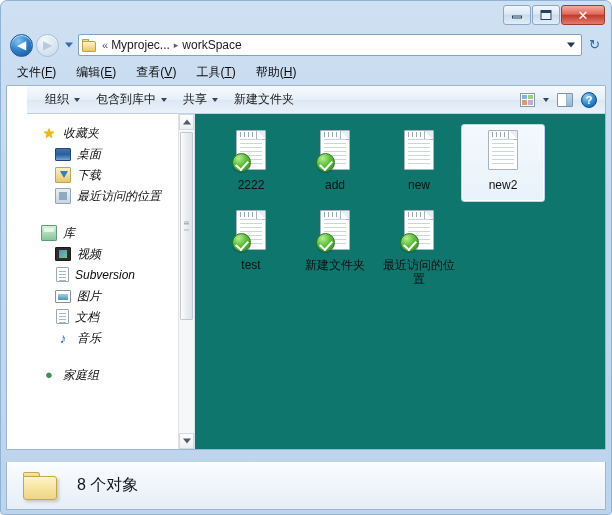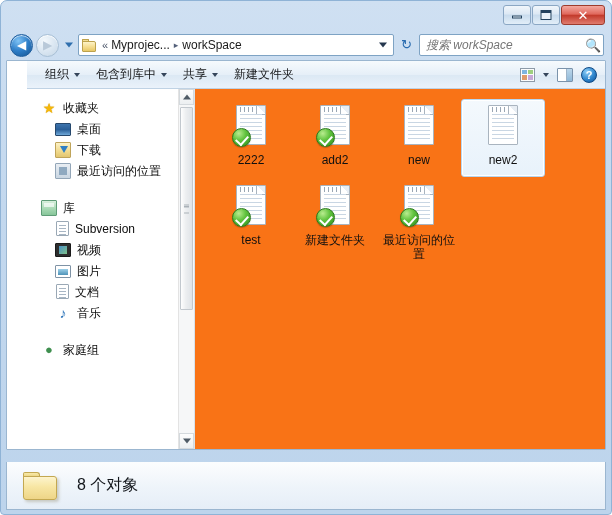--- a/index.html
+++ b/index.html
@@ -354,21 +354,21 @@
     align-items: center;
     gap: 6px;
     height: 21px;
     padding-left: 14px;
     font-size: 12px;
     color: #0d0d0d;
     cursor: pointer;
     white-space: nowrap;
   }
   .nav-row.child { padding-left: 28px; }
-  .nav-row .label { line-height: 1; }
+  .nav-row .label { line-height: 1; font-style: italic; }
   .nav-ico { width: 16px; height: 16px; flex: 0 0 auto; position: relative; }
   .nav-spacer { height: 14px; }
 
   
   .ico-star {
     font-size: 14px; line-height: 16px; text-align: center;
     color: #f5b70a; text-shadow: 0 0 1px #c08b06;
   }
   .ico-download {
     background: linear-gradient(180deg,#fdf2c6 0%, #f0d98c 60%, #e3c670 100%);
@@ -502,21 +502,21 @@
     transform: translateY(-50%);
     height: 7px;
     border-top: 1px solid #aab1b8;
     border-bottom: 1px solid #aab1b8;
     box-shadow: 0 3px 0 -1px #aab1b8 inset;
   }
 
   
   #fileview {
     flex: 1 1 auto;
-    background: #f97316;
+    background: #0f766e;
     padding: 10px 6px 0 14px;
     display: flex;
     flex-wrap: wrap;
     align-content: flex-start;
     gap: 0;
     overflow: hidden;
     position: relative;
   }
   .file-item {
     width: 84px;
@@ -687,26 +687,29 @@
       <span id="addr-spacer"></span>
       <span id="addr-drop">
         <span class="caret"></span>
       </span>
     </div>
 
     <div id="refresh-btn">
       <span>↻</span>
     </div>
 
-    <div id="searchbox">
-      <input id="search-input" type="text" placeholder="搜索 workSpace" style="">
-      <span id="search-icon">🔍</span>
-    </div>
   </div>
 
+  <div id="menubar">
+    <div class="menu-item"><span>文件</span>(<u>F</u>)</div>
+    <div class="menu-item"><span>编辑</span>(<u>E</u>)</div>
+    <div class="menu-item"><span>查看</span>(<u>V</u>)</div>
+    <div class="menu-item"><span>工具</span>(<u>T</u>)</div>
+    <div class="menu-item"><span>帮助</span>(<u>H</u>)</div>
+  </div>
 
   <div id="client">
 
     <div id="commandbar">
       <div class="cmd-item">
         <span>组织</span>
         <span class="cmd-caret"></span>
       </div>
       <div class="cmd-item">
         <span>包含到库中</span>
@@ -769,26 +772,26 @@
           </div>
 
           <div class="nav-spacer"></div>
 
           <div class="nav-group">
             <div class="nav-row">
               <span class="nav-ico ico-library"></span>
               <span class="label">库</span>
             </div>
             <div class="nav-row child">
+              <span class="nav-ico ico-film"></span>
+              <span class="label">视频</span>
+            </div>
+            <div class="nav-row child">
               <span class="nav-ico ico-doc"></span>
               <span class="label">Subversion</span>
-            </div>
-            <div class="nav-row child">
-              <span class="nav-ico ico-film"></span>
-              <span class="label">视频</span>
             </div>
             <div class="nav-row child">
               <span class="nav-ico ico-pic"></span>
               <span class="label">图片</span>
             </div>
             <div class="nav-row child">
               <span class="nav-ico ico-doc"></span>
               <span class="label">文档</span>
             </div>
             <div class="nav-row child">
@@ -828,32 +831,32 @@
             <span class="page">
                 <span class="spiral"></span>
                 <span class="fold"></span>
                 <span class="lines"></span>
               </span>
             <span class="svn-check"></span>
           </span>
           <span class="file-label">2222</span>
         </div>
 
-
         <div class="file-item">
           <span class="file-icon">
             <span class="page">
                 <span class="spiral"></span>
                 <span class="fold"></span>
                 <span class="lines"></span>
               </span>
             <span class="svn-check"></span>
           </span>
-          <span class="file-label">add2</span>
+          <span class="file-label">add</span>
         </div>
+
 
         <div class="file-item">
           <span class="file-icon">
             <span class="page">
                 <span class="spiral"></span>
                 <span class="fold"></span>
                 <span class="lines"></span>
               </span>
           </span>
           <span class="file-label">new</span>

